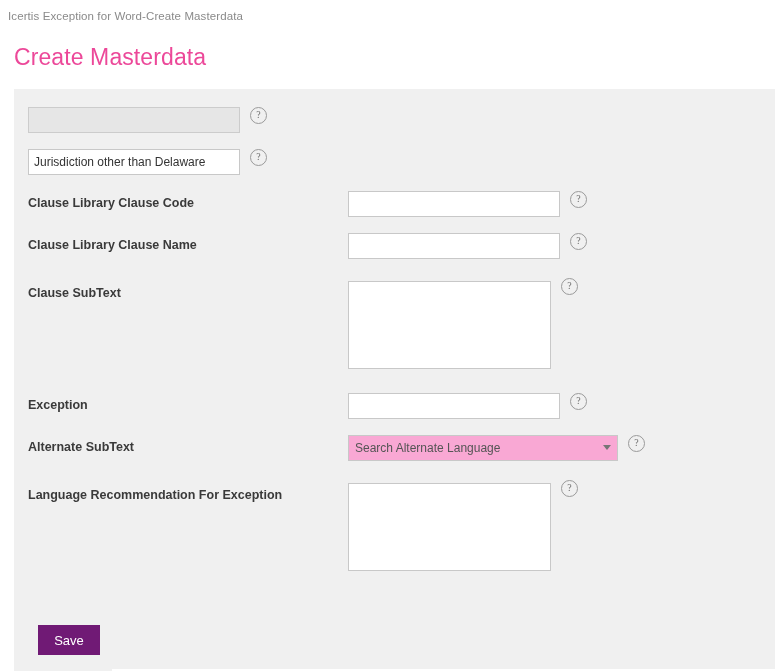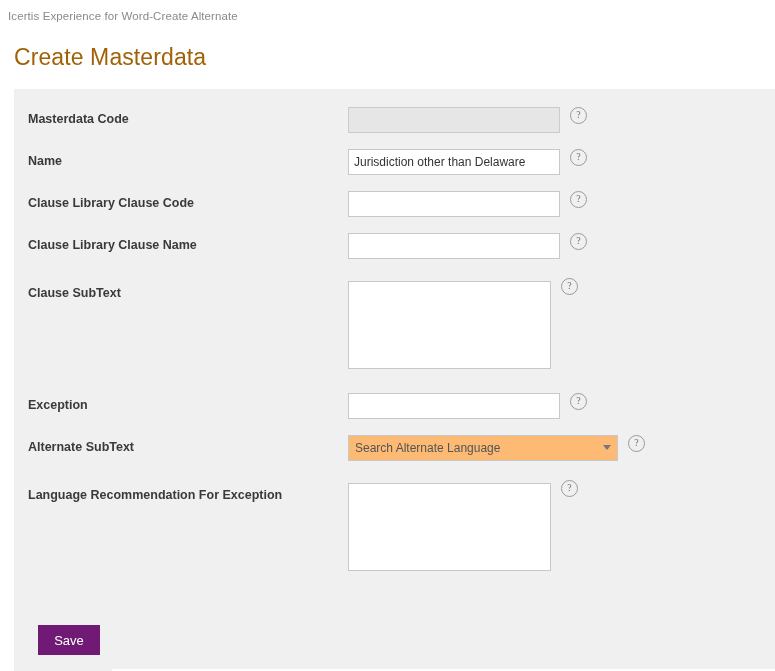--- a/index.html
+++ b/index.html
@@ -27,21 +27,21 @@
     color: #8a8a8a;
     letter-spacing: 0.1px;
   }
   .page-title-bar {
     padding: 12px 0 0 14px;
     background: #ffffff;
   }
   .page-title {
     font-size: 23px;
     font-weight: 400;
-    color: #a16207;
+    color: #ec4899;
     letter-spacing: 0.1px;
   }
   .form-panel {
     position: relative;
     margin: 18px 0 0 14px;
     width: 761px;
     height: 580px;
     background: #f0f0f0;
     box-sizing: border-box;
     padding-top: 18px;
@@ -99,21 +99,21 @@
   .select-wrap {
     position: relative;
     width: 270px;
     height: 26px;
   }
   .select-box {
     width: 270px;
     height: 26px;
     box-sizing: border-box;
     border: 1px solid #c8c8c8;
-    background: #fdba74;
+    background: #f9a8d4;
     font-size: 12px;
     color: #555555;
     line-height: 24px;
     padding: 0 22px 0 6px;
     white-space: nowrap;
     overflow: hidden;
   }
   .select-caret {
     position: absolute;
     right: 7px;
@@ -167,39 +167,37 @@
   }
   .row-code { margin-bottom: 16px; }
   .row-subtext { margin-top: 22px; }
   .row-exception { margin-top: 24px; }
   .row-langrec { margin-top: 22px; }
 </style>
 </head>
 <body>
 
 <div class="app-header">
-  <span class="app-title">Icertis Experience for Word-Create Alternate</span>
+  <span class="app-title">Icertis Exception for Word-Create Masterdata</span>
 </div>
 
 <div class="page-title-bar">
   <div class="page-title">Create Masterdata</div>
 </div>
 
 <div class="form-panel">
 
   <div class="form-row row-code">
-    <div class="field-label">Masterdata Code</div>
     <div class="field-control">
       <input class="text-input disabled" type="text" disabled="" value="" style="">
       <div class="help-icon">?</div>
     </div>
   </div>
 
   <div class="form-row">
-    <div class="field-label">Name</div>
     <div class="field-control">
       <input class="text-input" type="text" value="Jurisdiction other than Delaware" style="">
       <div class="help-icon">?</div>
     </div>
   </div>
 
   <div class="form-row">
     <div class="field-label">Clause Library Clause Code</div>
     <div class="field-control">
       <input class="text-input" type="text" value="" style="">

